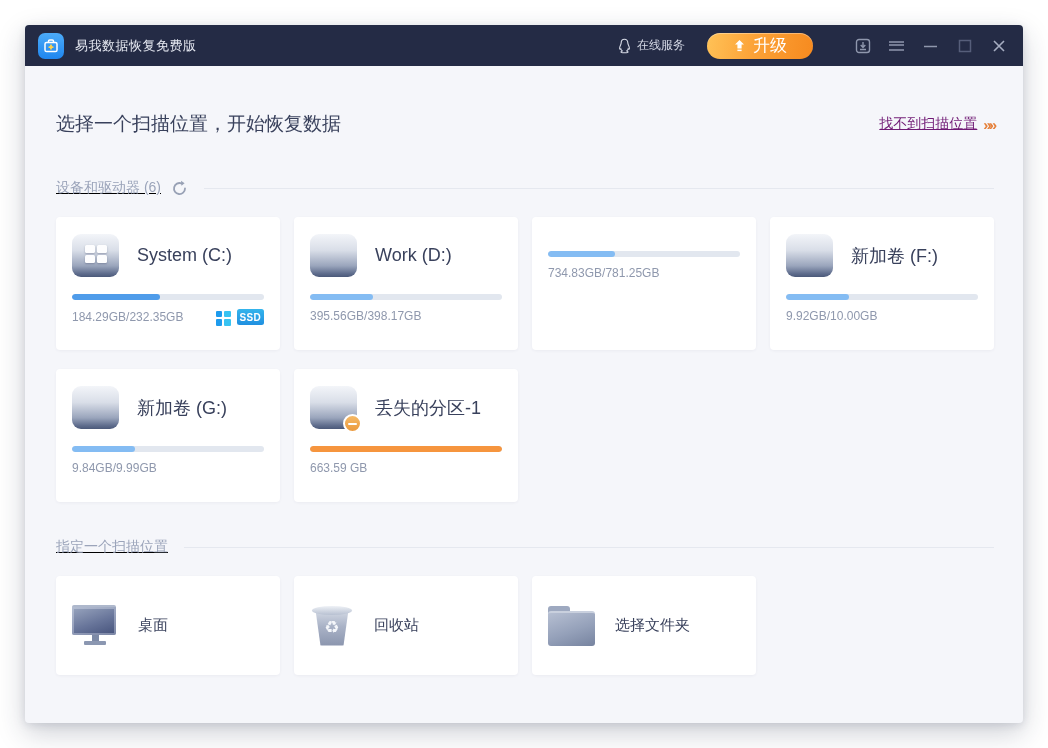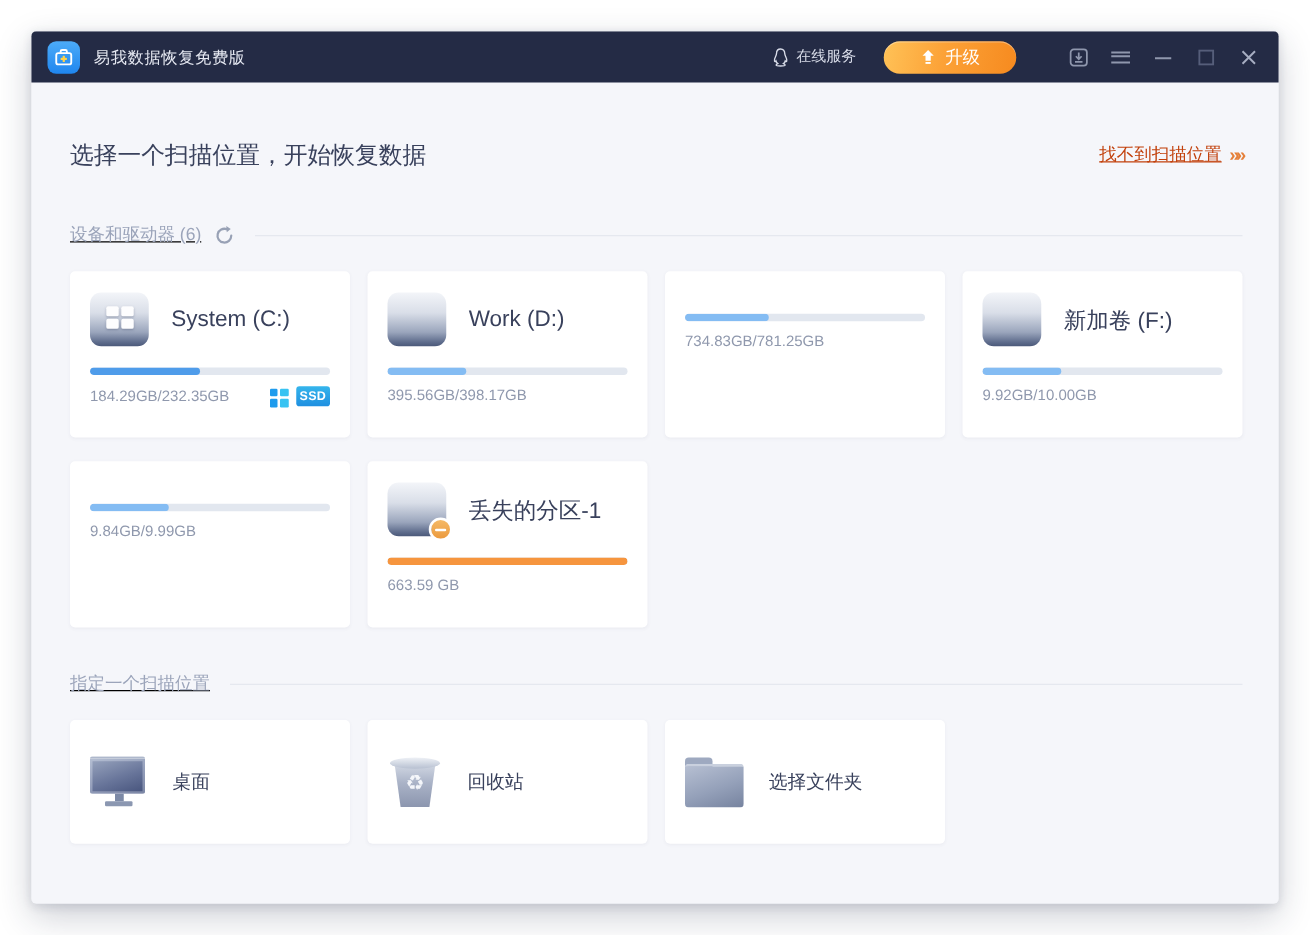--- a/index.html
+++ b/index.html
@@ -16,32 +16,32 @@
   .app-icon { width:26px; height:26px; border-radius:7px;
     background:linear-gradient(180deg,#4cabf8,#1f86ef); display:flex;
     align-items:center; justify-content:center; flex:0 0 auto; }
   .app-title { color:#e6e9f2; font-size:13px; margin-left:11px; letter-spacing:.5px; }
   .tb-right { margin-left:auto; display:flex; align-items:center; }
   .service { display:flex; align-items:center; color:#d8dce8; font-size:12px; cursor:default; }
   .service svg { margin-right:5px; }
   .upgrade-btn { margin-left:22px; width:106px; height:26px; border-radius:13px;
     background:linear-gradient(100deg,#ffc257 0%,#fca237 45%,#f68a1f 100%);
     display:flex; align-items:center; justify-content:center; color:#fff;
-    font-size:14px; box-shadow:inset 0 1px 0 rgba(255,255,255,.35); cursor:pointer; }
+    font-size:17px; box-shadow:inset 0 1px 0 rgba(255,255,255,.35); cursor:pointer; }
   .upgrade-btn svg { margin-right:7px; }
   .tb-icons { display:flex; align-items:center; margin-left:24px; }
   .tb-ico { width:17px; height:17px; margin-left:17px; display:flex; align-items:center;
     justify-content:center; cursor:pointer; }
 
   
   .content { padding:0 29px 0 31px; }
   .page-header { margin-top:45px; display:flex; align-items:center; justify-content:space-between; }
   .page-title { font-size:19px; color:#39415c; }
   .notfound { display:flex; align-items:center; cursor:pointer; }
-  .notfound-link { font-size:14px; color:#c2410c; text-decoration:underline; }
+  .notfound-link { font-size:14px; color:#701a75; text-decoration:underline; }
   .chevrons { margin-left:6px; color:#e5803a; font-size:15px; font-weight:bold; letter-spacing:-3px; }
 
   .section-header { display:flex; align-items:center; margin-top:42px;text-decoration:underline; }
   .section-header.second { margin-top:36px; }
   .section-title { font-size:14px; color:#9ba4ba; white-space:nowrap; }
   .refresh { margin-left:10px; cursor:pointer; display:flex; }
   .divider { flex:1; height:1px; background:#e5e8ef; margin-left:16px; }
 
   .grid { display:flex; flex-wrap:wrap; gap:19px 14px; margin-top:20px; }
   .card { width:224px; background:#ffffff; border-radius:4px;
@@ -249,20 +249,24 @@
         </div>
         <div class="bar">
             <div class="bar-fill" style="width: 33%; background: rgb(132, 188, 243);"></div>
           </div>
         <div class="cap-row">
           <span class="capacity">9.92GB/10.00GB</span>
         </div>
       </div>
 
       <div class="card drive-card">
+        <div class="card-top">
+          <div class="drive-ico"></div>
+          <div class="drive-name">新加卷 (G:)</div>
+        </div>
         <div class="bar">
             <div class="bar-fill" style="width: 33%; background: rgb(132, 188, 243);"></div>
           </div>
         <div class="cap-row">
           <span class="capacity">9.84GB/9.99GB</span>
         </div>
       </div>
 
       <div class="card drive-card">
         <div class="card-top">

